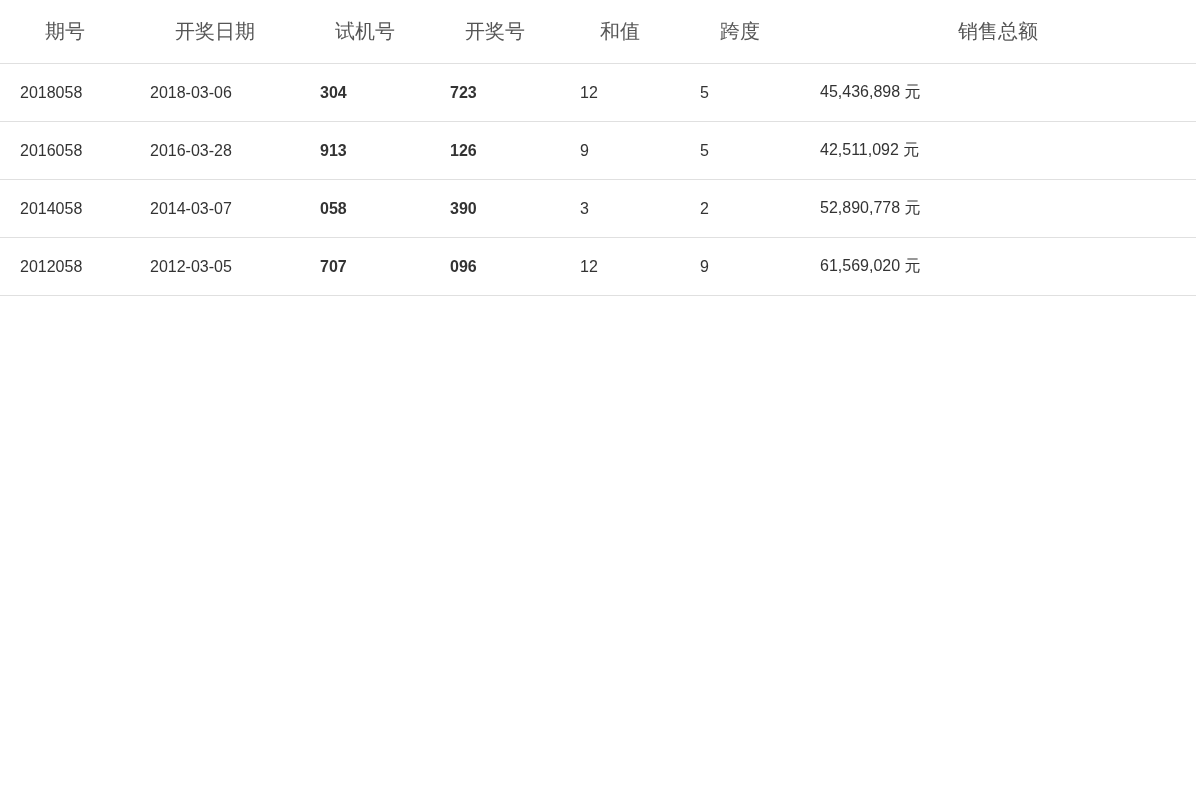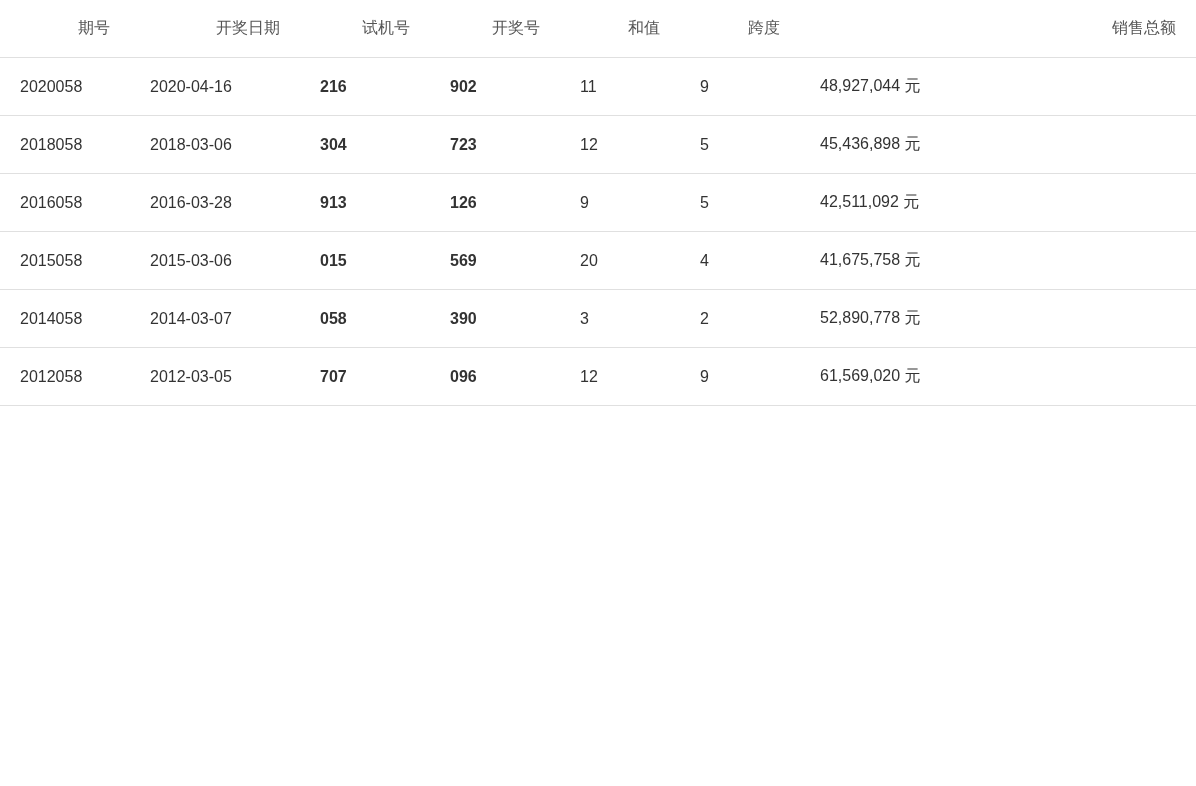--- a/index.html
+++ b/index.html
@@ -31,24 +31,24 @@
     thead tr {
       border-bottom: 1px solid #e0e0e0;
     }
 
     tbody tr {
       border-bottom: 1px solid #e0e0e0;
     }
 
     th {
       padding: 18px 20px;
-      text-align: right;
+      text-align: center;
       font-weight: normal;
       color: #555555;
-      font-size: 16px;
+      font-size: 20px;
       background: #ffffff;
     }
 
     td {
       padding: 18px 20px;
       text-align: left;
       font-size: 16px;
       color: #333333;
     }
 
@@ -83,55 +83,37 @@
         <th>期号</th>
         <th>开奖日期</th>
         <th>试机号</th>
         <th>开奖号</th>
         <th>和值</th>
         <th>跨度</th>
         <th>销售总额</th>
       </tr>
     </thead>
     <tbody id="table-body">
-    <tr>
-          <td>2020058</td>
-          <td>2020-04-16</td>
-          <td class="bold-cell">216</td>
-          <td class="bold-cell">902</td>
-          <td>11</td>
-          <td>9</td>
-          <td>48,927,044 元</td>
-        </tr>
         <tr>
           <td>2018058</td>
           <td>2018-03-06</td>
           <td class="bold-cell">304</td>
           <td class="bold-cell">723</td>
           <td>12</td>
           <td>5</td>
           <td>45,436,898 元</td>
         </tr>
         <tr>
           <td>2016058</td>
           <td>2016-03-28</td>
           <td class="bold-cell">913</td>
           <td class="bold-cell">126</td>
           <td>9</td>
           <td>5</td>
           <td>42,511,092 元</td>
-        </tr>
-        <tr>
-          <td>2015058</td>
-          <td>2015-03-06</td>
-          <td class="bold-cell">015</td>
-          <td class="bold-cell">569</td>
-          <td>20</td>
-          <td>4</td>
-          <td>41,675,758 元</td>
         </tr>
         <tr>
           <td>2014058</td>
           <td>2014-03-07</td>
           <td class="bold-cell">058</td>
           <td class="bold-cell">390</td>
           <td>3</td>
           <td>2</td>
           <td>52,890,778 元</td>
         </tr>

